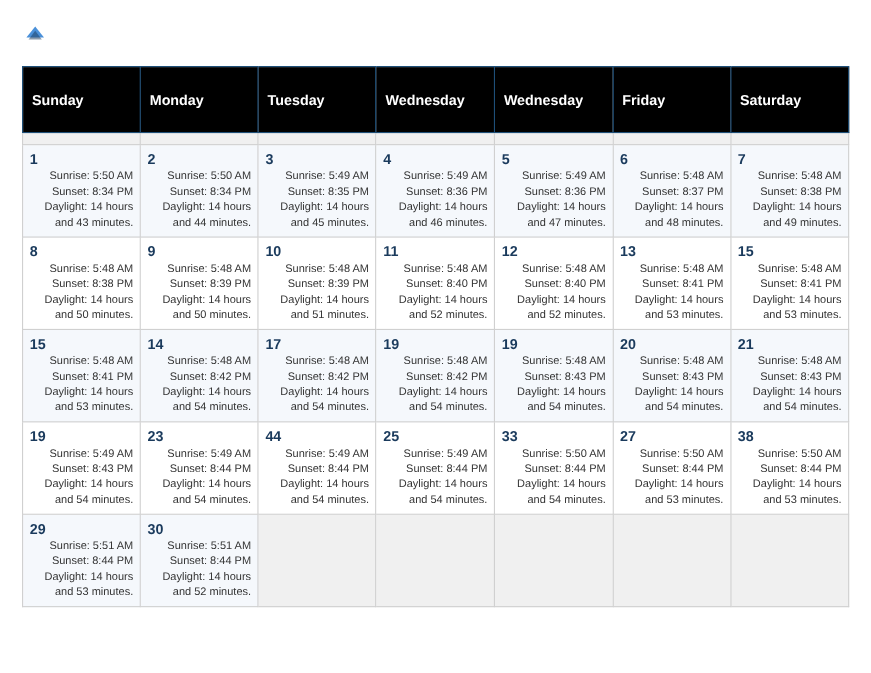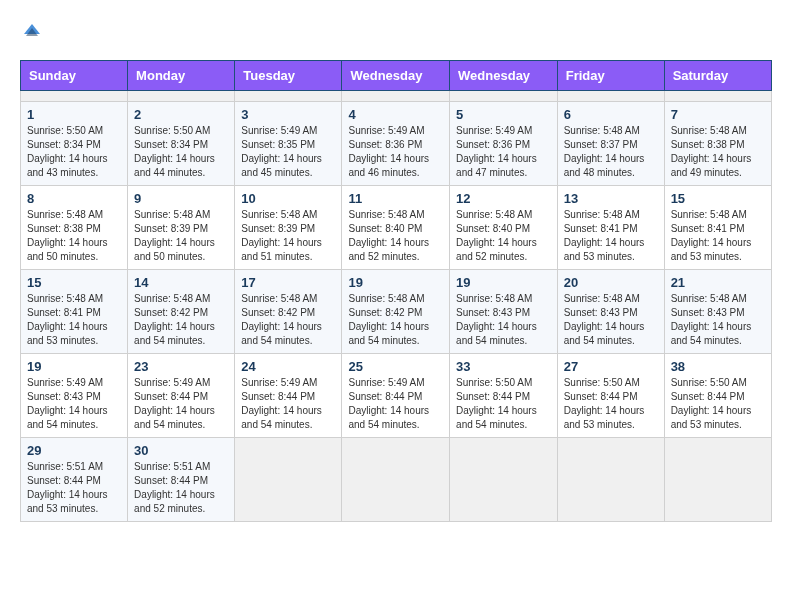--- a/index.html
+++ b/index.html
@@ -36,25 +36,25 @@
     .location {
       font-size: 14px;
       color: #555;
     }
     .calendar {
       width: 100%;
       border-collapse: collapse;
       border: 1px solid #ccc;
     }
     .calendar th {
-      background: #8b5cf6;
+      background: #000000;
       color: #fff;
       font-size: 13px;
       font-weight: bold;
-      padding: 7px 8px;
+      padding: 22px 8px;
       text-align: left;
       border: 1px solid #1e4f78;
     }
     .calendar td {
       vertical-align: top;
       padding: 5px 6px;
       border: 1px solid #d0d0d0;
       width: 108px;
       min-height: 80px;
       background: #fff;
@@ -68,20 +68,21 @@
       font-size: 13px;
       font-weight: bold;
       color: #1a3a5c;
       display: block;
       margin-bottom: 2px;
     }
     .cell-text {
       font-size: 10px;
       color: #333;
       line-height: 1.4;
+      text-align: right;
     }
     .empty-cell {
       background: #f0f0f0 !important;
     }
   </style>
 </head>
 <body>
 
 <div class="header">
   <div class="logo">
@@ -284,21 +285,21 @@
 and 54 minutes.</div>
         </td>
         <td>
           <span class="day-number">23</span>
           <div class="cell-text" style="white-space: pre-line;">Sunrise: 5:49 AM
 Sunset: 8:44 PM
 Daylight: 14 hours
 and 54 minutes.</div>
         </td>
         <td>
-          <span class="day-number">24</span>
+          <span class="day-number">44</span>
           <div class="cell-text" style="white-space: pre-line;">Sunrise: 5:49 AM
 Sunset: 8:44 PM
 Daylight: 14 hours
 and 54 minutes.</div>
         </td>
         <td>
           <span class="day-number">25</span>
           <div class="cell-text" style="white-space: pre-line;">Sunrise: 5:49 AM
 Sunset: 8:44 PM
 Daylight: 14 hours

